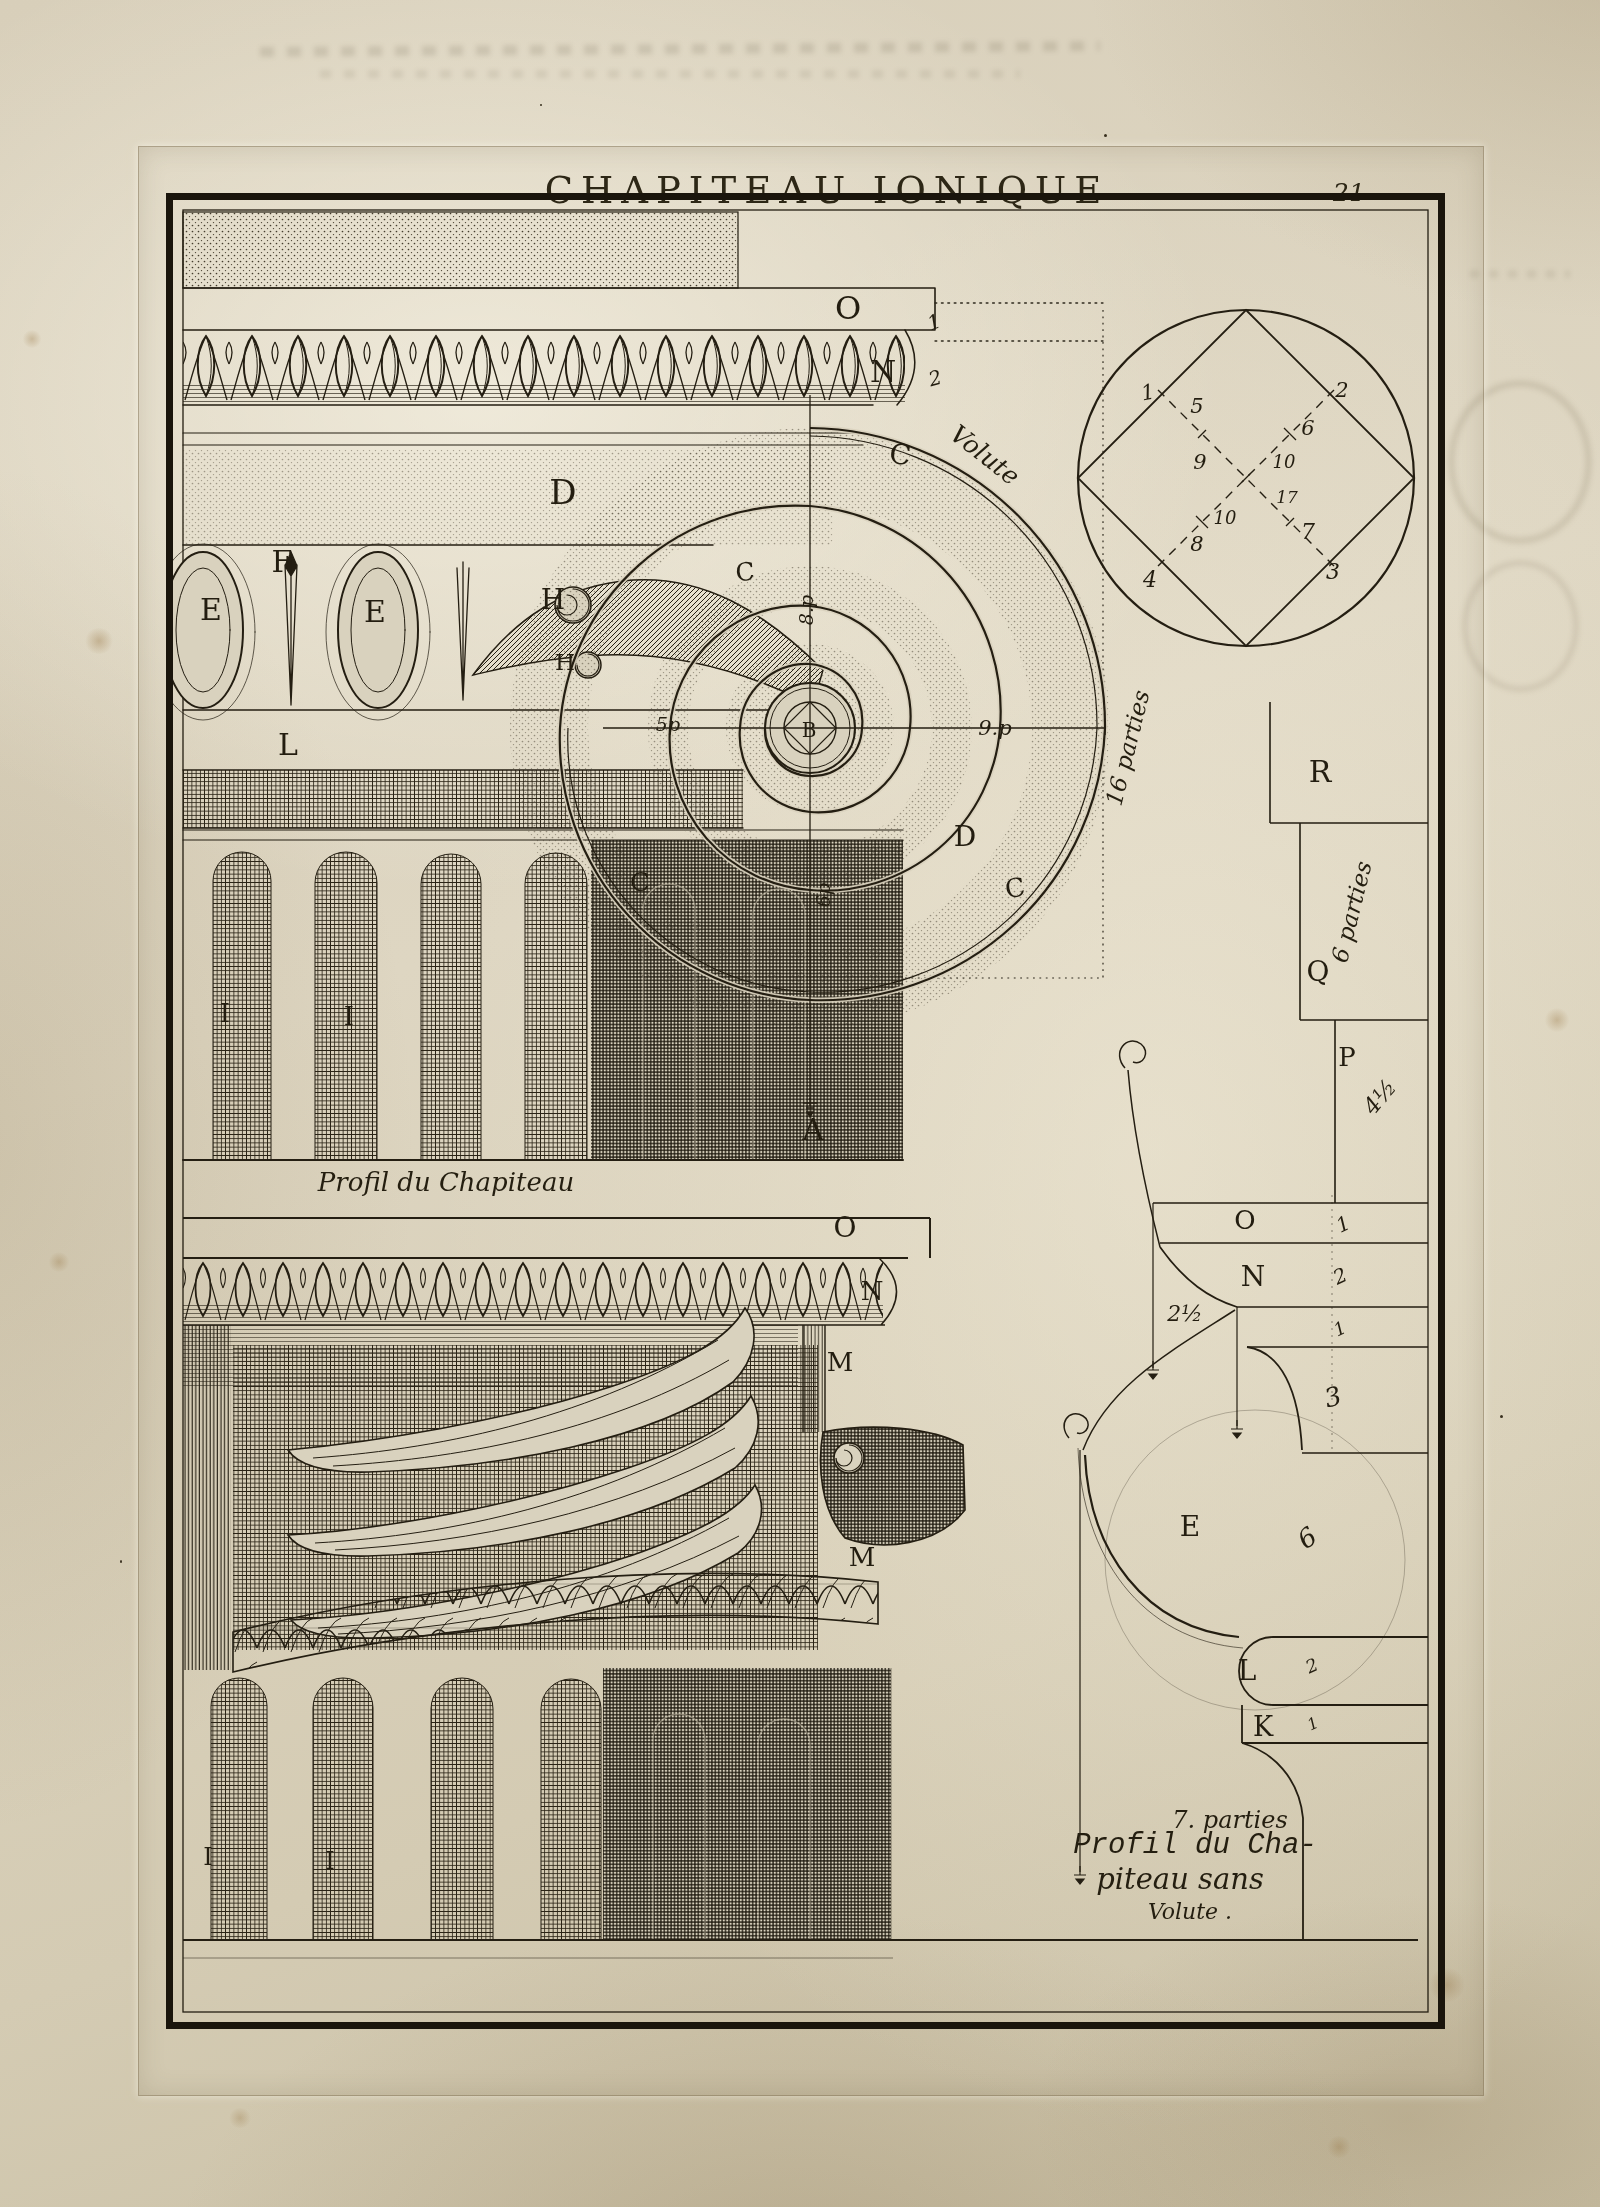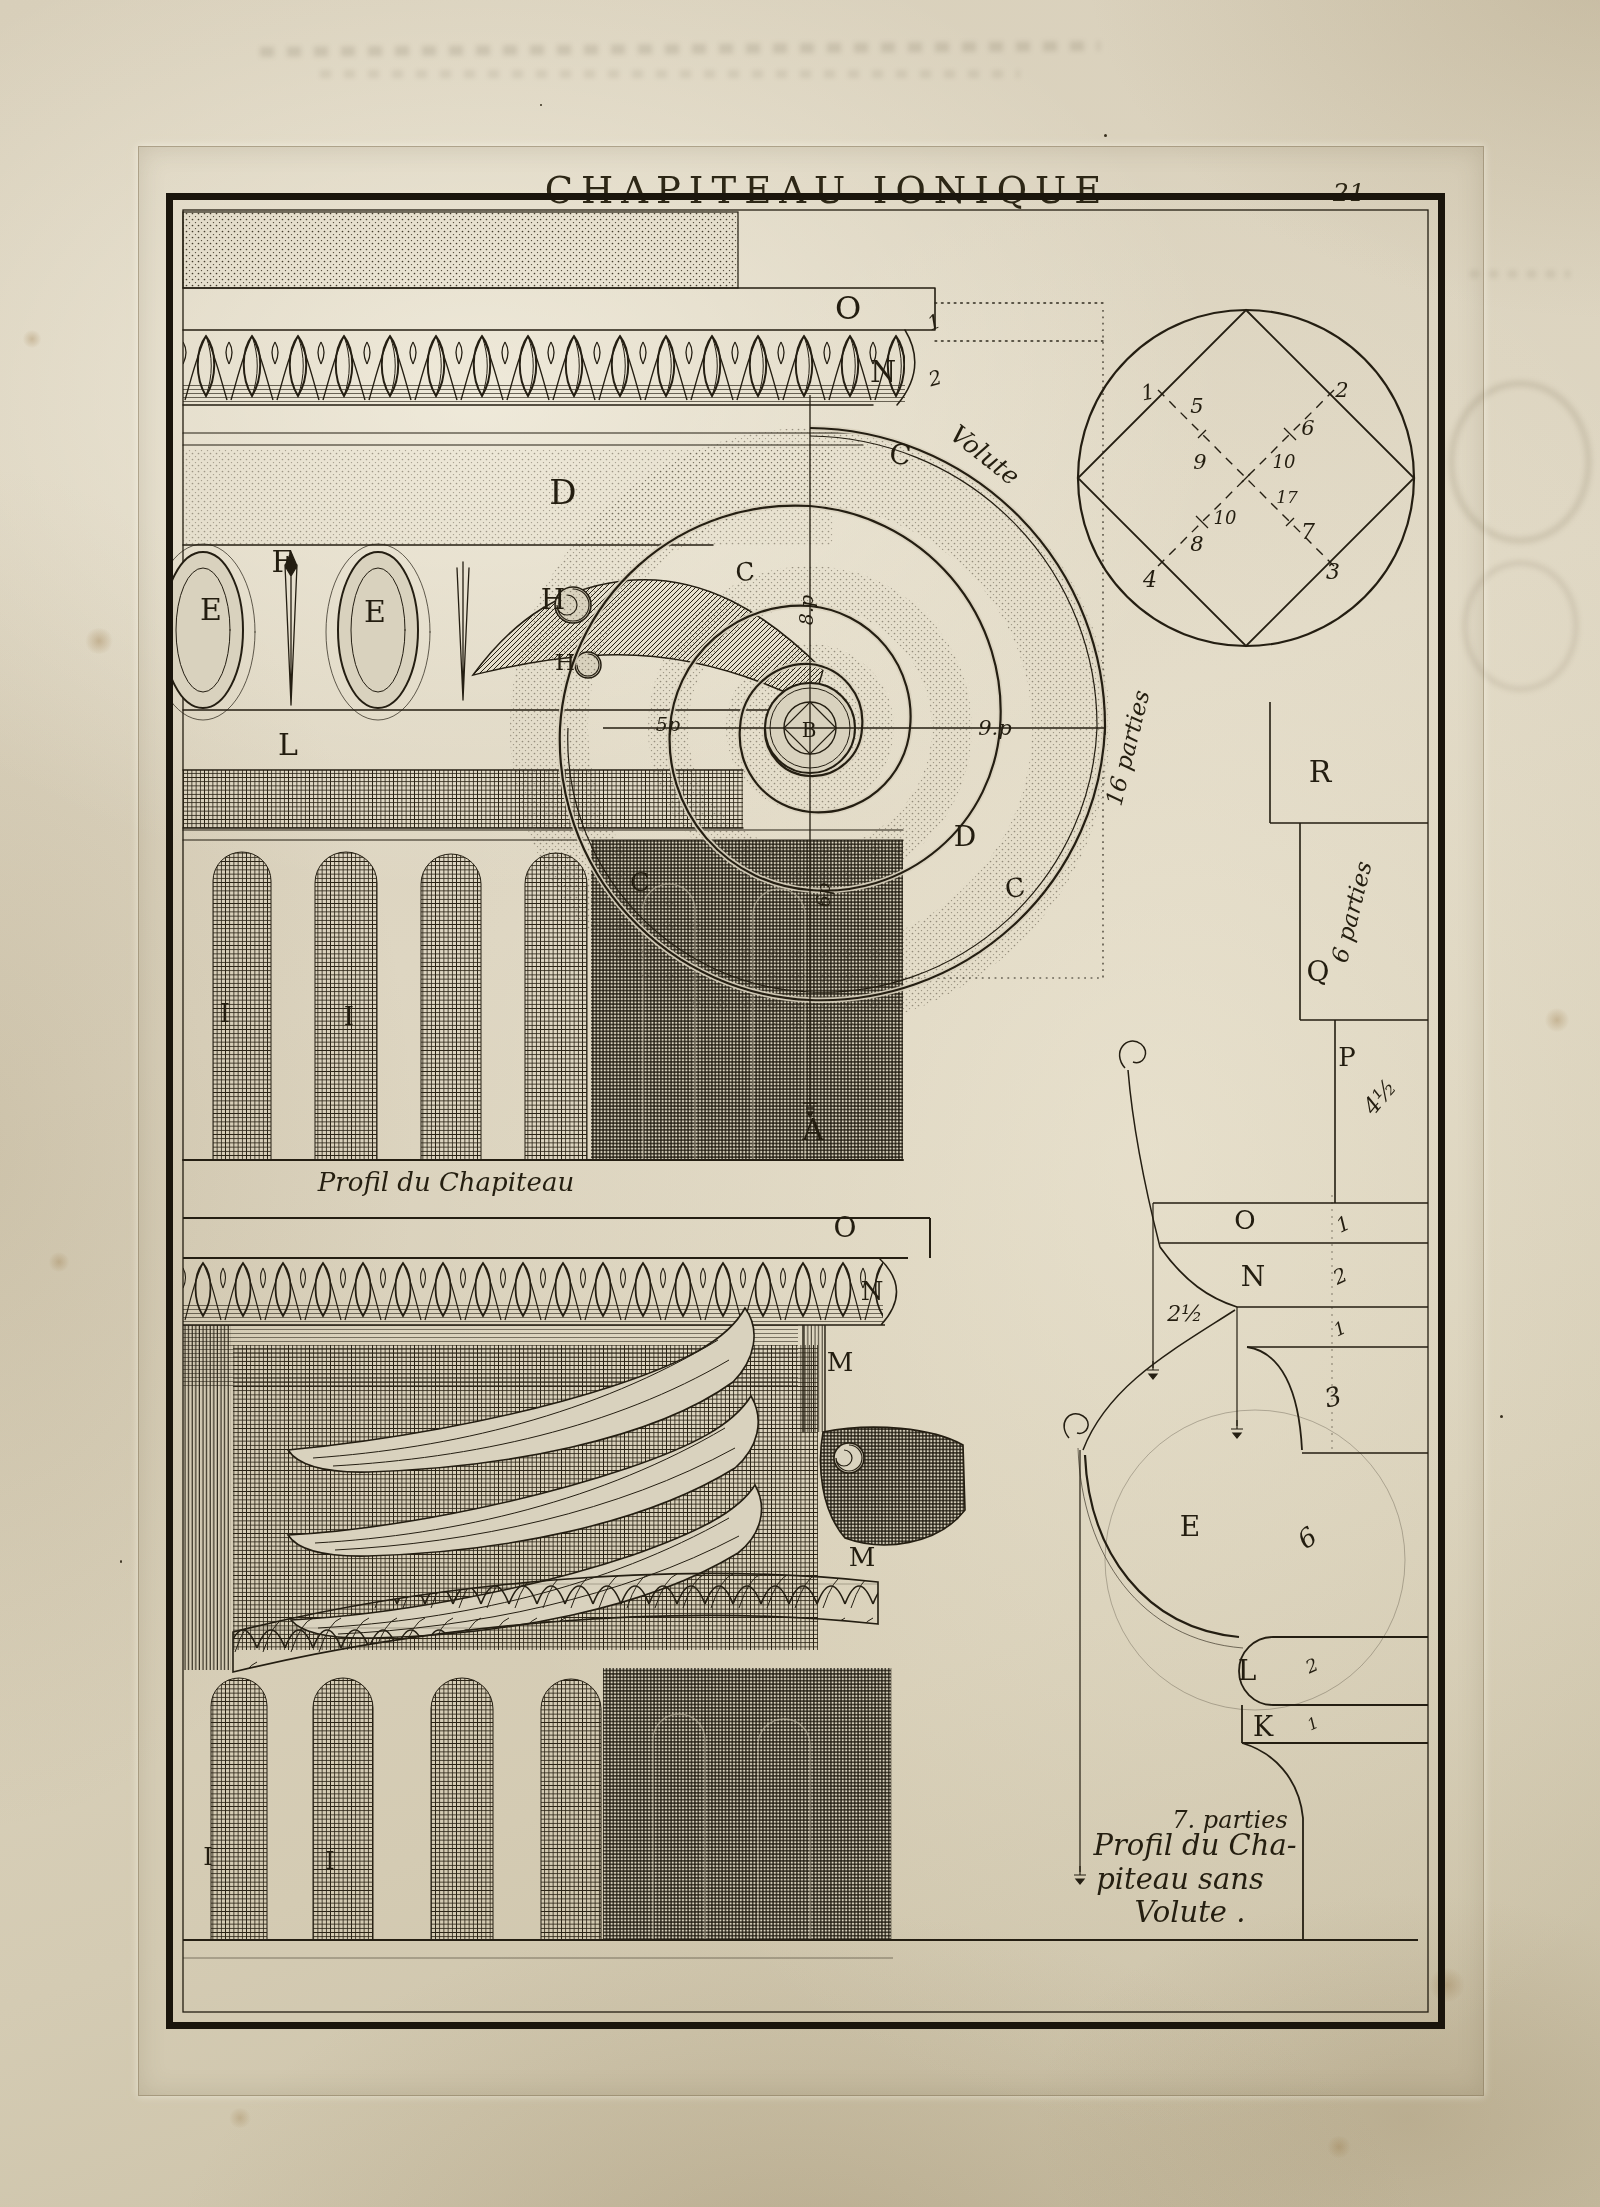--- a/index.html
+++ b/index.html
@@ -30,23 +30,23 @@
   .lbl{position:absolute;transform:translate(-50%,-50%);color:#231d10;line-height:1;
     white-space:nowrap;font-family:"DejaVu Serif",serif;}
   .lbl.it{font-style:italic;}
   .cap{position:absolute;transform:translate(-50%,-50%);font-style:italic;color:#241e10;
     white-space:nowrap;line-height:1;}
   #cap-profil{left:273px;top:982px;font-size:26px;}
   #cap-volute{left:812px;top:255px;font-size:25px;transform:translate(-50%,-50%) rotate(38deg);}
   #cap-16p{left:955px;top:548px;font-size:23px;transform:translate(-50%,-50%) rotate(-76deg);}
   #cap-6p{left:1179px;top:712px;font-size:23px;transform:translate(-50%,-50%) rotate(-76deg);}
   #cap-7p{left:1057px;top:1597px;font-size:24px;margin-top:23px;}
-  #cap-psv1{left:1022px;top:1645px;font-size:29px;}
+  #cap-psv1{left:1022px;top:1645px;font-size:29px;font-family:Liberation Mono, monospace;}
   #cap-psv2{left:1007px;top:1679px;font-size:29px;}
-  #cap-psv3{left:1017px;top:1712px;font-size:29px;text-align:right;}
+  #cap-psv3{left:1017px;top:1712px;font-size:22px;text-align:right;}
 </style>
 </head>
 <body>
 
 <div class="paper"></div>
 
 <div class="ghost" style="left:260px;top:44px;width:840px;height:10px;opacity:.5;background:repeating-linear-gradient(90deg,rgba(92,82,60,.30) 0 14px,transparent 14px 27px);transform:rotate(-.4deg)"></div>
 <div class="ghost" style="left:320px;top:70px;width:700px;height:8px;opacity:.38;background:repeating-linear-gradient(90deg,rgba(92,82,60,.28) 0 11px,transparent 11px 24px)"></div>
 <div class="ghost" style="left:1448px;top:380px;width:130px;height:150px;border:7px solid rgba(104,92,66,.14);border-radius:50%"></div>
 <div class="ghost" style="left:1462px;top:560px;width:105px;height:120px;border:6px solid rgba(104,92,66,.12);border-radius:50%"></div>

